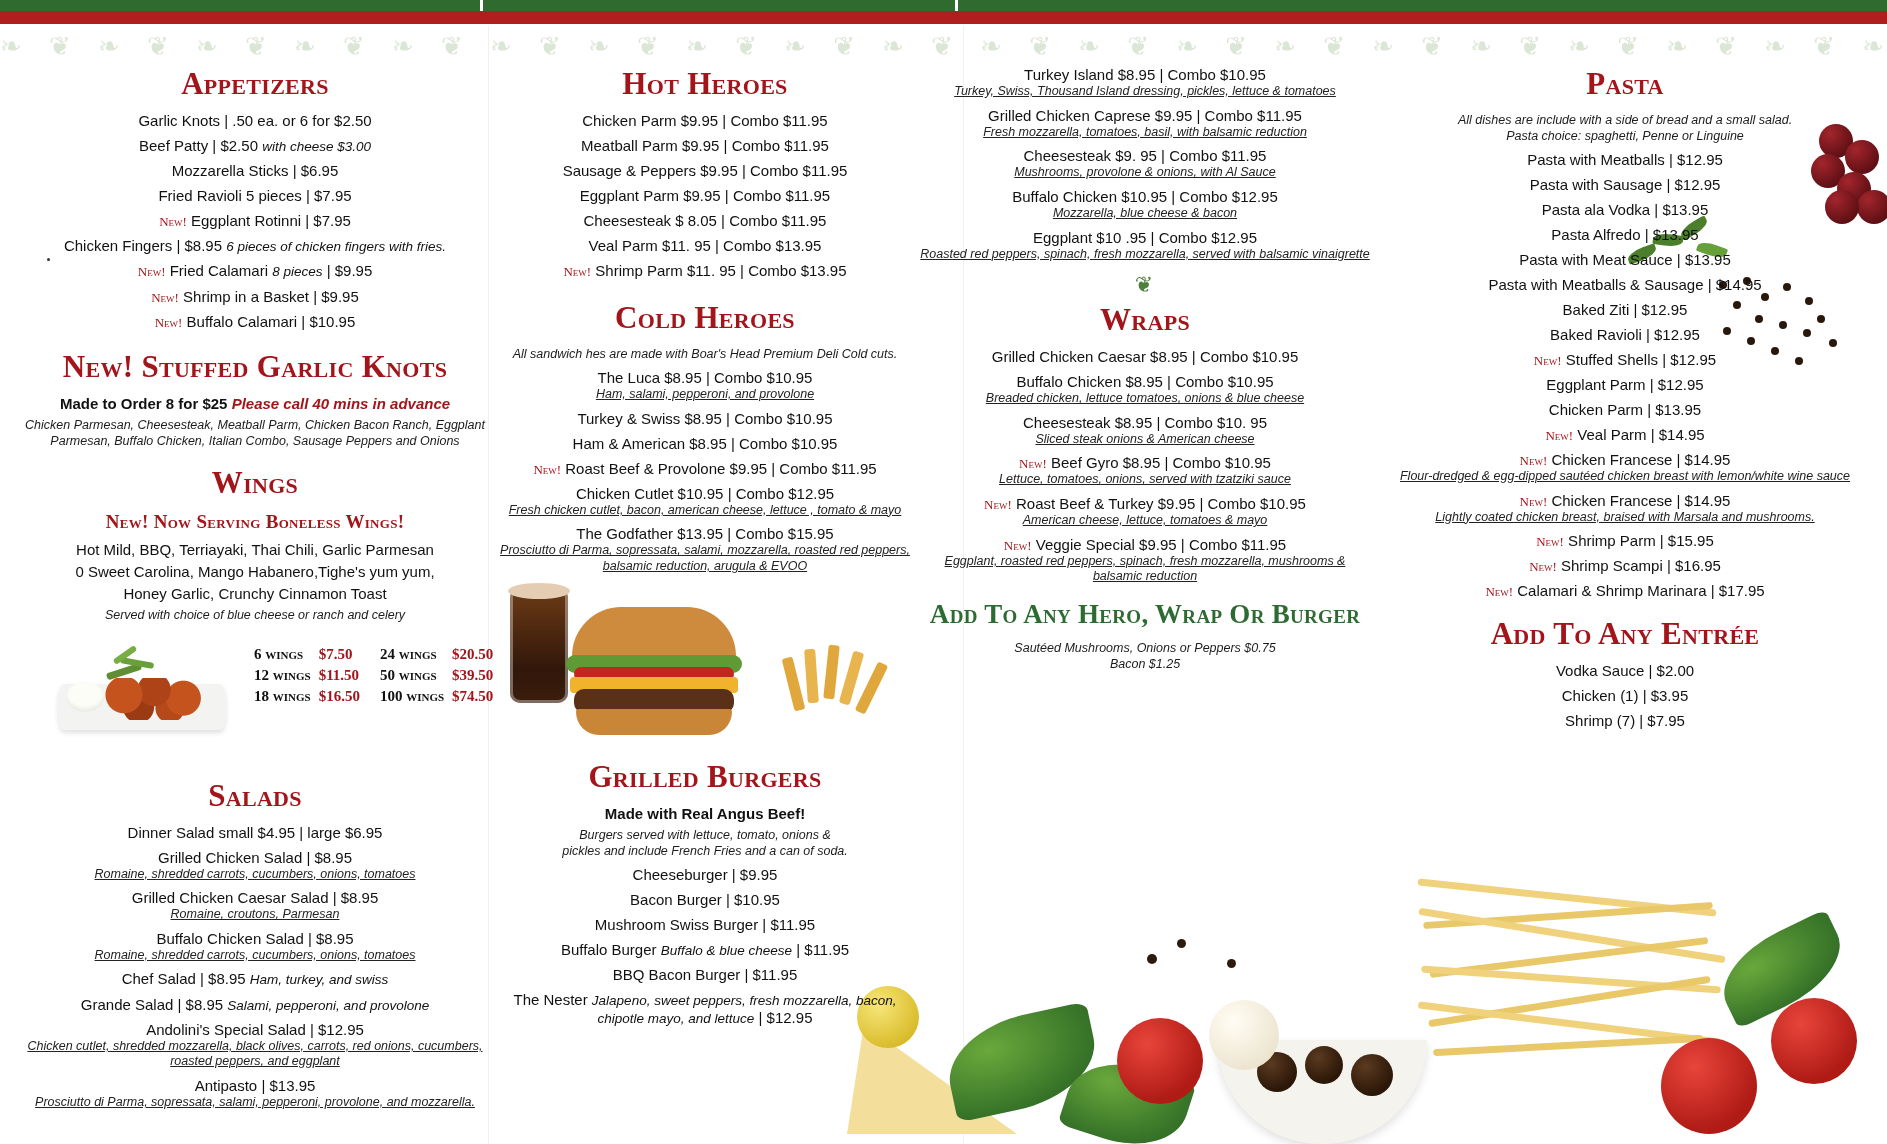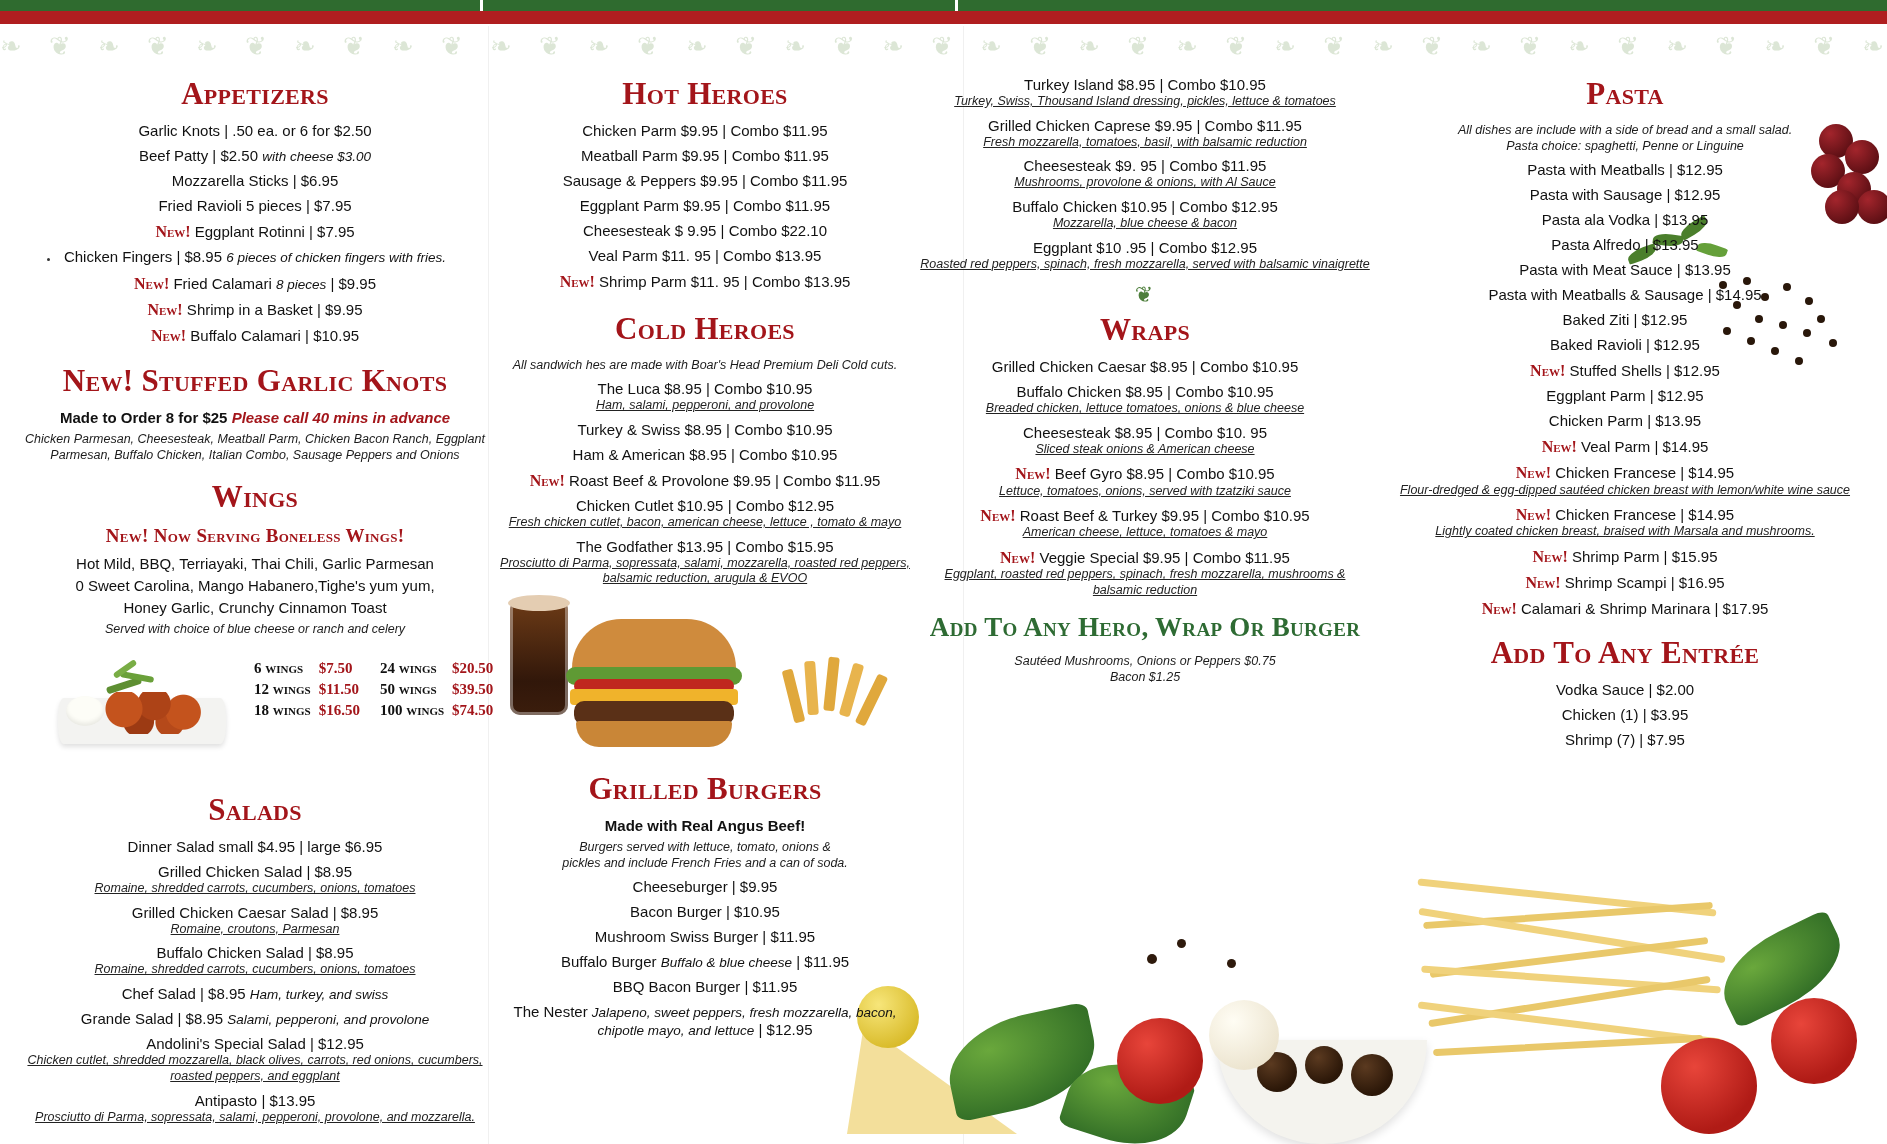--- a/index.html
+++ b/index.html
@@ -25,21 +25,21 @@
     position: absolute; left: 0; top: 28px; width: 1887px; height: 36px;
     overflow: hidden; color: #d9e4d2; font-size: 26px; letter-spacing: 10px;
     white-space: nowrap; line-height: 36px; text-align: center; opacity: .9;
   }
 
   .page { position: absolute; left: 0; top: 0; width: 1887px; height: 1144px; }
 
   
   .fold { position: absolute; top: 26px; width: 1px; height: 1118px; background: #f0f0f0; }
 
-  .col { position: absolute; top: 76px; }
+  .col { position: absolute; top: 66px; }
   .col1 { left: 20px;   width: 470px; }
   .col2 { left: 500px;  width: 410px; }
   .col3 { left: 920px;  width: 450px; }
   .col4 { left: 1380px; width: 490px; }
 
   h2.sec {
     font-family: "Liberation Serif", serif;
     color: #a3151a;
     text-align: center;
     font-size: 31px;
@@ -62,21 +62,21 @@
   }
 
   .item {
     text-align: center;
     font-size: 15px;
     color: #111;
     margin: 0 0 7px 0;
     line-height: 1.2;
   }
   .item.tight { margin-bottom: 4px; }
-  .item .new { color: #a3151a; font-weight: bold; font-variant: small-caps; font-family: "Liberation Serif", serif; font-size: 16px; }
+  .item .new { color: #a3151a; font-weight: normal; font-variant: small-caps; font-family: "Liberation Serif", serif; font-size: 13px; }
   .item .it { font-style: italic; font-size: 13.5px; }
   .desc {
     text-align: center;
     font-style: italic;
     font-size: 12.5px;
     color: #222;
     margin: -4px 0 7px 0;
     line-height: 1.25;
     text-decoration: underline;
   }
@@ -345,21 +345,21 @@
     <div class="desc">Prosciutto di Parma, sopressata, salami, pepperoni, provolone, and mozzarella.</div>
   </div>
 
   <div class="col col2">
 
     <h2 class="sec">Hot Heroes</h2>
     <div class="item"><span>Chicken Parm  $9.95 | Combo $11.95</span></div>
     <div class="item"><span>Meatball Parm  $9.95 | Combo $11.95</span></div>
     <div class="item"><span>Sausage &amp; Peppers  $9.95 | Combo $11.95</span></div>
     <div class="item"><span>Eggplant Parm  $9.95 | Combo $11.95</span></div>
-    <div class="item"><span>Cheesesteak  $ 9.95 | Combo $22.10</span></div>
+    <div class="item"><span>Cheesesteak  $ 8.05 | Combo $11.95</span></div>
     <div class="item"><span>Veal Parm  $11. 95 | Combo $13.95</span></div>
     <div class="item"><span class="new">New!</span><span> Shrimp Parm  $11. 95 | Combo $13.95</span></div>
 
     <h2 class="sec" style="margin-top:20px">Cold Heroes</h2>
     <div class="sub">All sandwich hes are made with Boar's Head Premium Deli Cold cuts.</div>
 
     <div class="item tight"><span>The Luca  $8.95 | Combo $10.95</span></div>
     <div class="desc">Ham, salami, pepperoni, and provolone</div>
 
     <div class="item"><span>Turkey &amp; Swiss  $8.95 | Combo $10.95</span></div>

